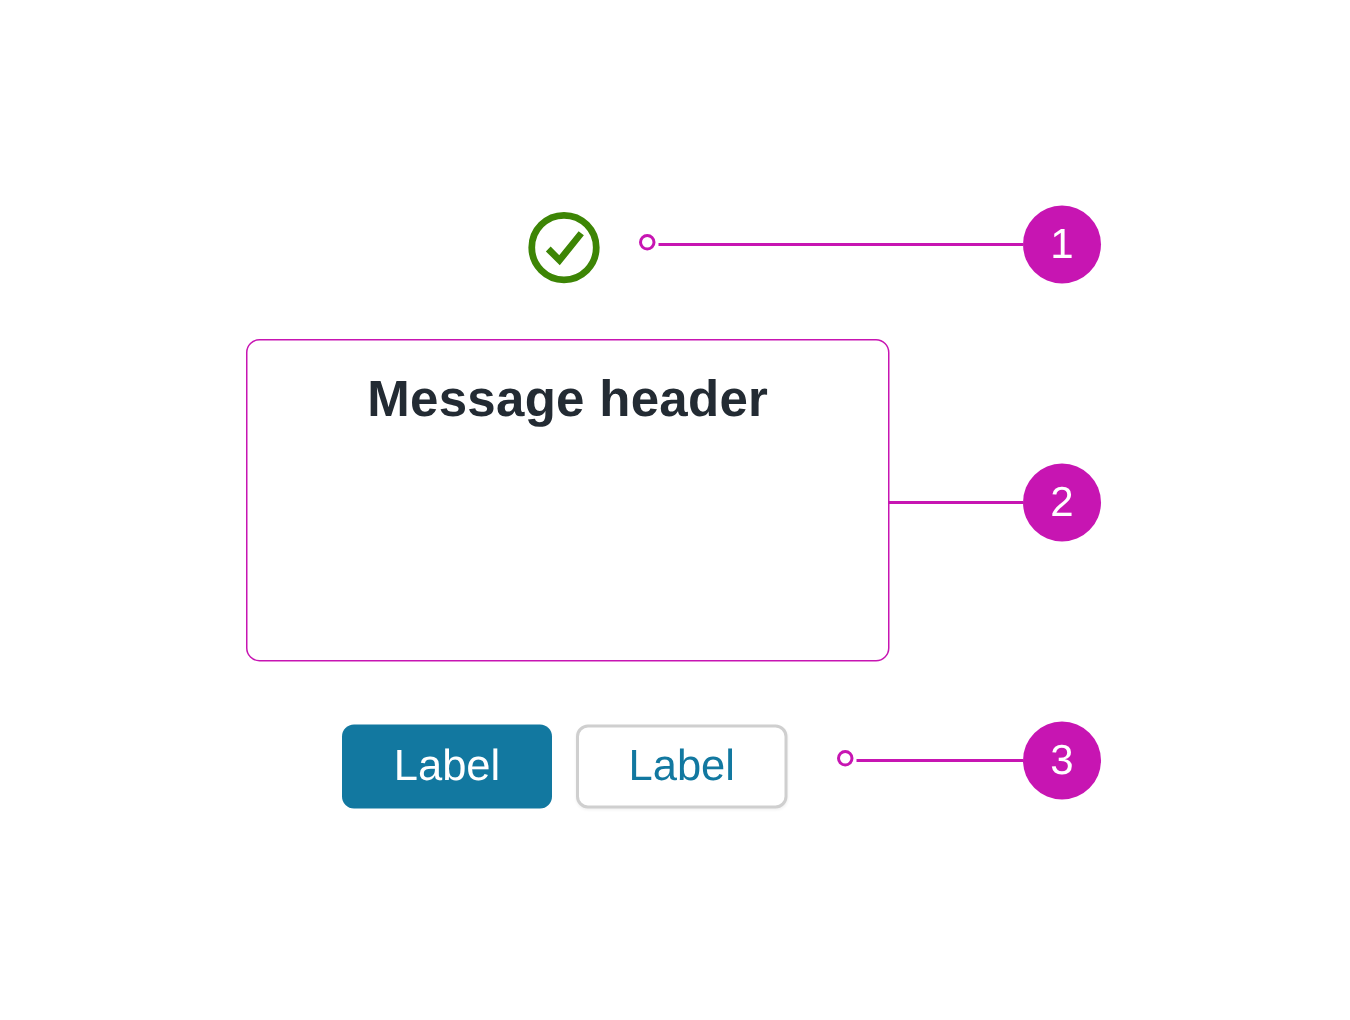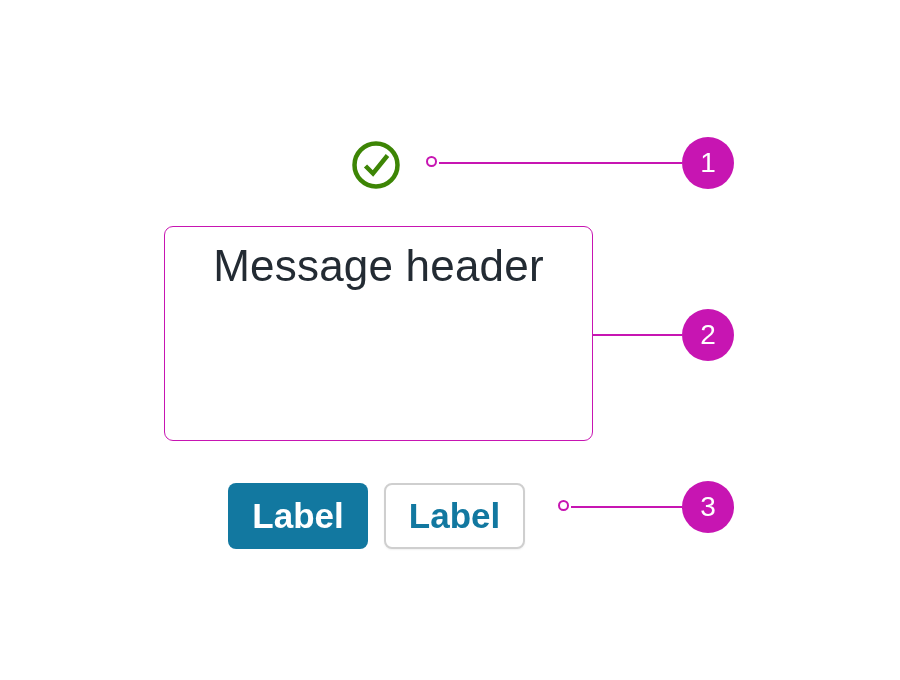--- a/index.html
+++ b/index.html
@@ -70,45 +70,45 @@
     top: 226px;
     width: 429px;
     height: 215px;
     box-sizing: border-box;
     border: 1.5px solid #C715B2;
     border-radius: 9px;
     text-align: center;
   }
   .msg-title {
     margin-top: 13px;
-    font-size: 44px;
+    font-size: 34px;
     line-height: 52px;
-    font-weight: 400;
+    font-weight: 700;
     color: #232B33;
     letter-spacing: 0.2px;
   }
   .msg-body {
     margin-top: 23px;
     font-size: 28px;
     line-height: 40px;
     font-weight: 400;
     color: #3A444D;
     white-space: pre-line;
   }
 
   
   .btn {
     position: absolute;
     top: 483px;
-    height: 66px;
+    height: 56px;
     box-sizing: border-box;
     border-radius: 8px;
     font-family: "Liberation Sans", sans-serif;
-    font-size: 35px;
-    font-weight: 700;
+    font-size: 29px;
+    font-weight: 400;
     display: flex;
     align-items: center;
     justify-content: center;
     cursor: pointer;
     padding: 0;
   }
   .btn-primary {
     left: 228px;
     width: 140px;
     background: #1278A0;

